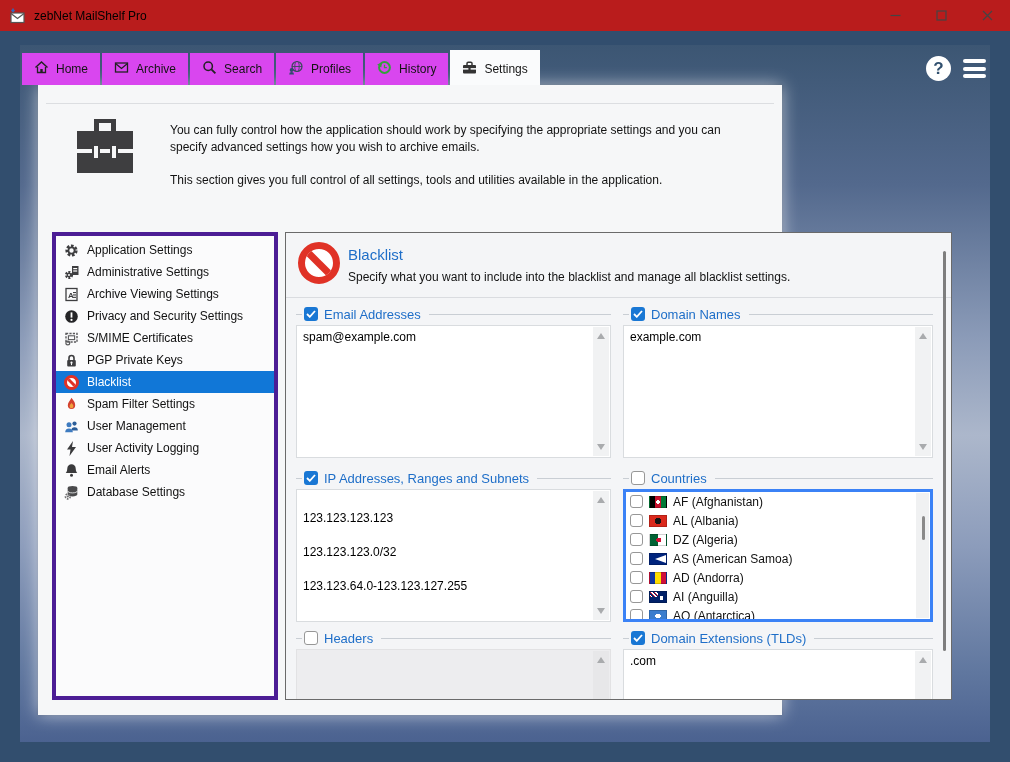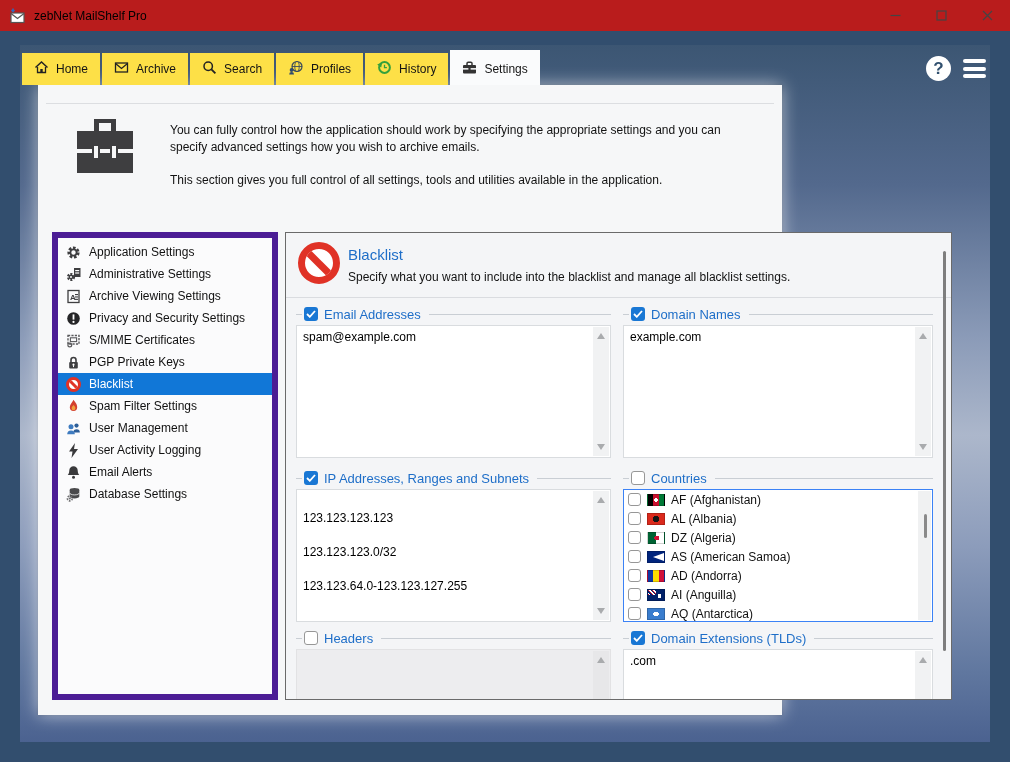--- a/index.html
+++ b/index.html
@@ -13,37 +13,37 @@
   .win-controls{position:absolute;right:0;top:0;height:31px;display:flex;}
   .win-btn{width:46px;height:31px;display:flex;align-items:center;justify-content:center;}
 
   
   .frame{position:absolute;top:31px;left:0;right:0;bottom:0;background:#324E6E;}
   .frame-inner{position:absolute;left:20px;right:20px;top:14px;bottom:20px;
     background:linear-gradient(180deg,#3C5673 0%,#53698D 20%,#8B9BB8 42%,#ACB7CB 56%,#8C9CBB 72%,#60779F 90%,#4B6290 100%);}
 
   
   .tabstrip{position:absolute;left:22px;top:22px;height:32px;display:flex;gap:2px;z-index:5;}
-  .tab{display:flex;align-items:center;gap:7px;padding:0 12px;background:#fde047;font-size:12px;color:#141414;cursor:default;}
+  .tab{display:flex;align-items:center;gap:7px;padding:0 12px;background:#d946ef;font-size:12px;color:#141414;cursor:default;}
   .tab.active{background:#FAFBFC;margin-top:-3px;padding-top:3px;padding-left:12px;}
   .help-btn{position:absolute;left:926px;top:25px;width:25px;height:25px;border-radius:50%;background:#FFF;color:#31506F;
     font-weight:bold;font-size:17px;display:flex;align-items:center;justify-content:center;z-index:5;}
   .menu-btn{position:absolute;left:963px;top:28px;width:23px;height:19px;display:flex;flex-direction:column;justify-content:space-between;z-index:5;}
   .menu-btn div{height:4px;background:#FFF;border-radius:2px;}
 
   
   .panel{position:absolute;left:38px;top:54px;width:744px;height:630px;background:#F6F7F8;z-index:2;
     box-shadow:0 0 16px rgba(255,255,255,.6),0 0 3px rgba(0,0,0,.25);}
   .panel-topline{position:absolute;top:18px;left:8px;right:8px;height:1px;background:#DCDEE1;}
   .toolbox-wrap{position:absolute;left:34px;top:32px;}
   .intro-text{position:absolute;left:132px;top:37px;right:22px;font-size:12px;color:#121212;line-height:1.45;}
   .intro-text p{margin:0 0 15px;}
 
   
-  .sidebar-box{position:absolute;left:14px;top:147px;width:226px;height:468px;background:#FBFBFC;border:6px solid #4c1d95;
+  .sidebar-box{position:absolute;left:14px;top:147px;width:226px;height:468px;background:#FBFBFC;border:4px solid #4c1d95;
     box-sizing:border-box;padding-top:3px;}
   .side-item{height:22px;display:flex;align-items:center;gap:7px;padding-left:7px;font-size:12px;color:#111;cursor:default;}
   .side-item.selected{background:#1177D7;color:#FFF;}
   .side-icon{width:17px;height:16px;display:flex;align-items:center;justify-content:center;flex:0 0 17px;}
 
   
   .main-box{position:absolute;left:247px;top:147px;width:667px;height:468px;background:#F4F5F7;border:1px solid #6A6A6A;
     box-sizing:border-box;overflow:hidden;}
   .mb-title{position:absolute;left:62px;top:13px;font-size:15px;color:#1E6EC8;}
   .mb-sub{position:absolute;left:62px;top:37px;font-size:12px;color:#121212;}
@@ -76,21 +76,21 @@
   .tbox{position:relative;margin-top:2px;height:133px;background:#FFF;border:1px solid #D9DCDF;box-sizing:border-box;font-size:12px;color:#000;}
   .tbox .content{position:absolute;left:6px;top:3px;right:22px;line-height:17px;white-space:pre-line;}
   .tbox.disabled{background:#EDEDEF;border-color:#E2E2E4;}
   .vscroll{position:absolute;right:1px;top:1px;bottom:1px;width:16px;background:#F1F2F3;}
   .tbox.disabled .vscroll{background:#E7E7E9;}
   .arr-up,.arr-down{position:absolute;left:50%;margin-left:-4px;width:0;height:0;border-left:4px solid transparent;border-right:4px solid transparent;}
   .arr-up{top:6px;border-bottom:6px solid #A9ABAD;}
   .arr-down{bottom:6px;border-top:6px solid #A9ABAD;}
 
   
-  .clist{position:relative;margin-top:2px;height:133px;background:#FFF;border:1px solid #3b82f6;box-sizing:border-box;overflow:hidden;}
+  .clist{position:relative;margin-top:2px;height:133px;background:#FFF;border:3px solid #3b82f6;box-sizing:border-box;overflow:hidden;}
   .citem{height:19px;display:flex;align-items:center;gap:6px;padding-left:4px;font-size:12px;color:#111;}
   .ccb{width:13px;height:13px;border:1px solid #979797;border-radius:3px;background:#FFF;box-sizing:border-box;flex:0 0 13px;}
   .clist-scroll{position:absolute;right:1px;top:1px;bottom:1px;width:13px;background:#F0F1F2;}
   .clist-thumb{position:absolute;right:5px;top:24px;width:3px;height:24px;background:#8A8A8A;border-radius:2px;}
 
   
   .flag{width:18px;height:12px;box-sizing:border-box;border:1px solid rgba(0,0,0,.18);flex:0 0 18px;position:relative;}
   .flag-af{background:radial-gradient(circle at 50% 50%,#FFF 0 2px,rgba(0,0,0,0) 2px),linear-gradient(90deg,#000 0 33%,#C8102E 33% 66%,#007A36 66% 100%);}
   .flag-al{background:radial-gradient(circle at 50% 50%,#141414 0 3px,rgba(0,0,0,0) 3px),#DA291C;}
   .flag-dz{background:radial-gradient(circle at 55% 50%,#D21034 0 2.5px,rgba(0,0,0,0) 2.5px),linear-gradient(90deg,#006233 0 50%,#FFF 50% 100%);}

